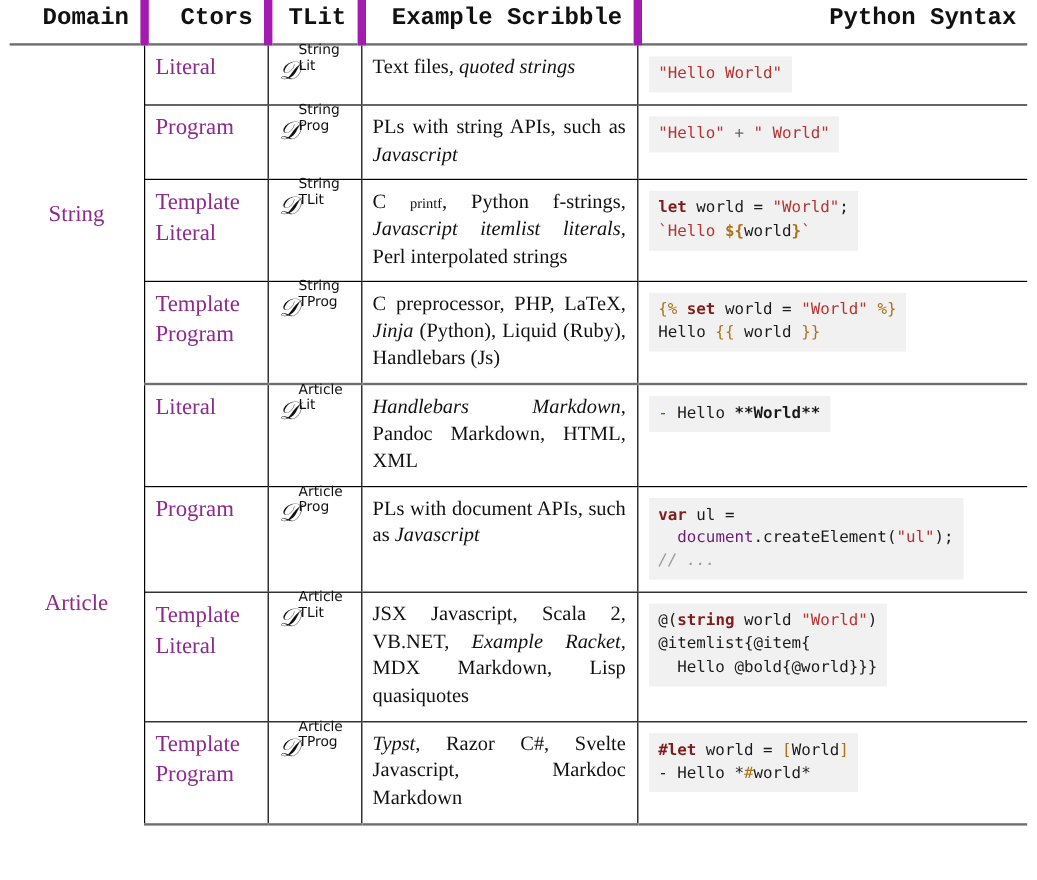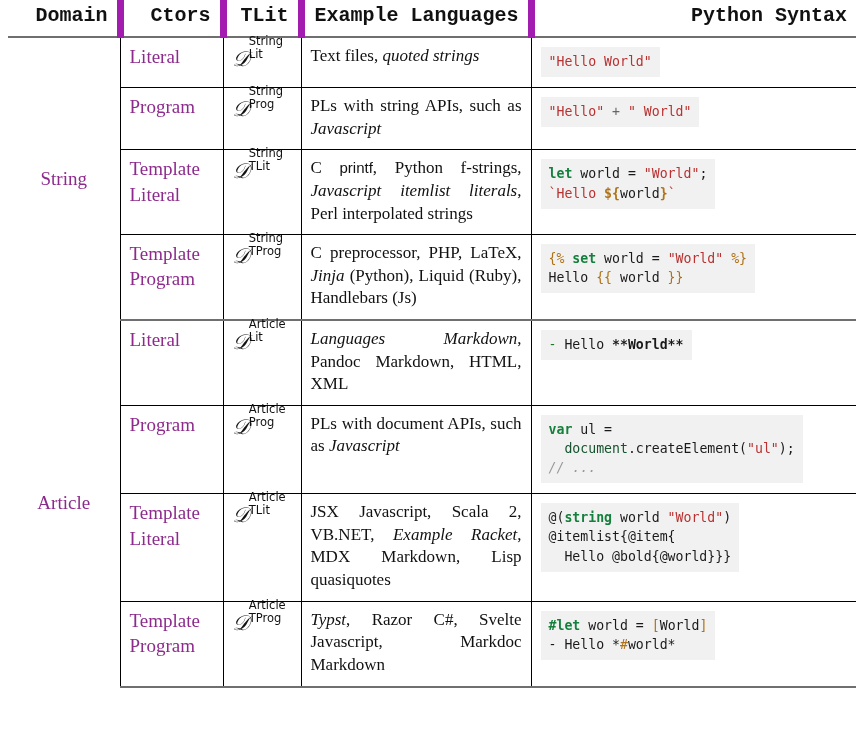--- a/index.html
+++ b/index.html
@@ -117,50 +117,50 @@
   .code{
     background:#f1f1f1;
     display:inline-block;
     padding:5px 8px 6px 8px;
     font-family:"DejaVu Sans Mono","Liberation Mono",monospace;
     font-size:13.2px;
     line-height:1.45;
     white-space:pre;
     color:#1a1a1a;
   }
-  .k{color:#15803d;font-weight:bold;}      
+  .k{color:#7f1d1d;font-weight:bold;}      
   .s{color:#b93131;}                        
-  .id{color:#14532d;}                       
+  .id{color:#701a75;}                       
   .op{color:#666666;}                       
   .cm{color:#999999;font-style:italic;}     
   .br{color:#b07219;}                       
   .b{font-weight:bold;}
   .g{color:#1f7a1f;}
 
   i.it{margin-top:48px;}
-  span.mono{font-family:Liberation Sans, sans-serif;font-size:15px;}
+  span.mono{font-family:Liberation Serif, serif;font-size:12px;}
 </style>
 </head>
 <body>
 
 <div class="sheet">
 <table class="tbl">
   <colgroup>
     <col class="c-domain">
         <col class="c-ctors">
         <col class="c-model">
         <col class="c-langs">
         <col class="c-syntax">
   </colgroup>
   <thead>
     <tr>
       <th>Domain</th>
       <th class="vsep">Ctors</th>
       <th class="vsep">TLit</th>
-      <th class="vsep">Example Languages</th>
+      <th class="vsep">Example Scribble</th>
       <th class="vsep">Python Syntax</th>
     </tr>
   </thead>
   <tbody>
 
     <tr>
       <td class="domain" rowspan="4">String</td>
       <td class="ctors vsep">Literal</td>
       <td class="model vsep">
         <span class="mathd"><span class="dee">𝒟</span><span class="scripts"><span class="sup">String</span><span class="sub">Lit</span></span></span>
@@ -205,21 +205,21 @@
 Hello <span class="br">{{</span> world <span class="br">}}</span></div>
       </td>
     </tr>
 
     <tr>
       <td class="domain" rowspan="4">Article</td>
       <td class="ctors vsep">Literal</td>
       <td class="model vsep">
         <span class="mathd"><span class="dee">𝒟</span><span class="scripts"><span class="sup">Article</span><span class="sub">Lit</span></span></span>
       </td>
-      <td class="langs vsep"><i class="it">Languages Markdown</i>, Pandoc Markdown, HTML, XML</td>
+      <td class="langs vsep"><i class="it">Handlebars Markdown</i>, Pandoc Markdown, HTML, XML</td>
       <td class="syntax vsep">
         <div class="code"><span class="g">-</span> Hello <span class="b">**World**</span></div>
       </td>
     </tr>
 
     <tr>
       <td class="ctors vsep">Program</td>
       <td class="model vsep">
         <span class="mathd"><span class="dee">𝒟</span><span class="scripts"><span class="sup">Article</span><span class="sub">Prog</span></span></span>
       </td>

